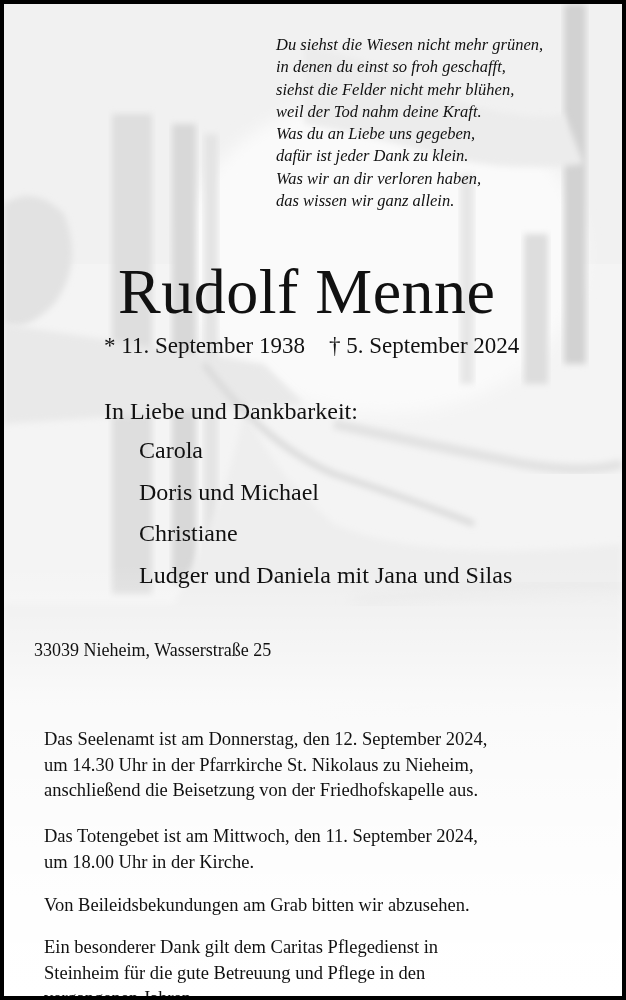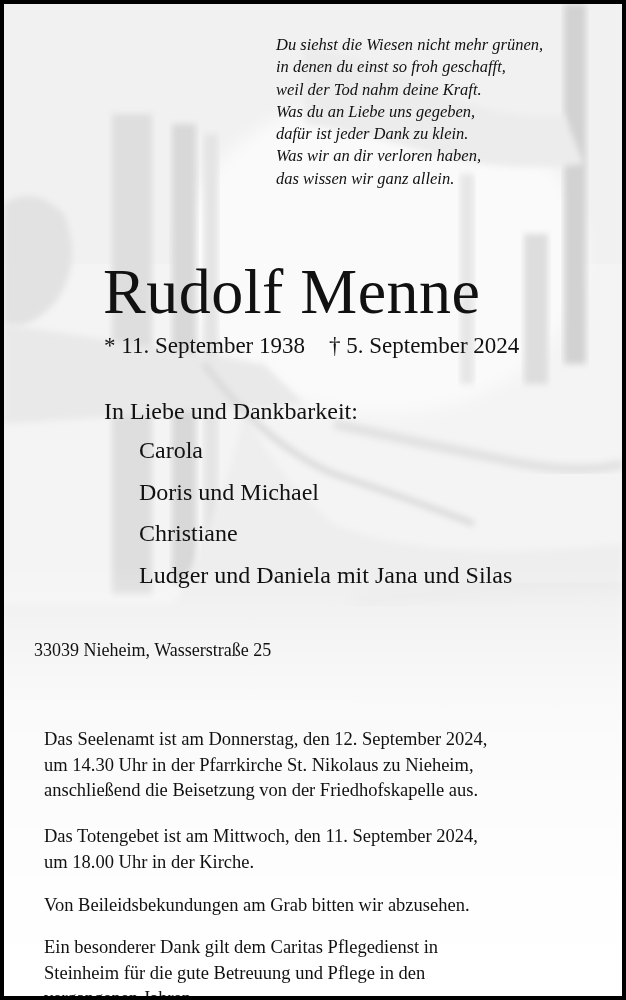--- a/index.html
+++ b/index.html
@@ -3,21 +3,21 @@
 <meta charset="utf-8">
 <style>
   html, body { margin:0; padding:0; }
   body { width:626px; height:1000px; background:#000; position:relative; overflow:hidden; font-family:"Liberation Serif", serif; color:#111; }
   .card { position:absolute; left:4px; top:4px; width:618px; height:992px; background:#0369a1; overflow:hidden; }
   .bg { position:absolute; inset:0; overflow:hidden; }
   .fade { position:absolute; left:0; top:0; width:618px; height:992px;
     background: linear-gradient(to bottom, rgba(255,255,255,0) 0px, rgba(255,255,255,0) 560px, rgba(255,255,255,0.7) 700px, rgba(255,255,255,0.95) 900px, #fff 992px); }
   .poem { position:absolute; left:272px; top:30px; font-style:italic; font-size:16.5px; line-height:22.3px; color:#111; }
   .poem div { white-space:nowrap; }
-  .name { position:absolute; left:99px; top:252px; font-size:64px; line-height:72px; white-space:nowrap; letter-spacing:0.5px; }
+  .name { position:absolute; left:114px; top:252px; font-size:64px; line-height:72px; white-space:nowrap; letter-spacing:0.5px; }
   .dates { position:absolute; left:100px; top:330px; font-size:23px; line-height:24px; white-space:nowrap; }
   .dates .gap { display:inline-block; width:24px; }
   .intro { position:absolute; left:100px; top:396px; font-size:24px; line-height:22px; }
   .family { position:absolute; left:99px; top:428px; font-size:24px; }
   .family div { height:41.5px; line-height:36px; white-space:nowrap;margin-left:36px; }
   .address { position:absolute; left:30px; top:634px; font-size:18px; line-height:24px; white-space:nowrap; }
   .para { position:absolute; left:40px; font-size:18.5px; line-height:25.5px; white-space:nowrap;margin-top:46px; }
   .p1 { top:677px; }
   .p2 { top:774px; }
   .p3 { top:843px; }
@@ -60,20 +60,21 @@
       <path d="M330 420 Q420 440 520 460 Q580 470 618 460" stroke="#e2e2e2" stroke-width="10" fill="none" filter="url(#blur3)"></path>
       <path d="M350 600 Q470 580 618 580" stroke="#e8e8e8" stroke-width="14" fill="none" filter="url(#blur8)"></path>
       <path d="M300 720 Q450 690 618 700" stroke="#ececec" stroke-width="16" fill="none" filter="url(#blur8)"></path>
     </svg>
     <div class="fade"></div>
   </div>
 
   <div class="poem">
     <div>Du siehst die Wiesen nicht mehr grünen,</div>
     <div>in denen du einst so froh geschafft,</div>
+    <div>siehst die Felder nicht mehr blühen,</div>
     <div>weil der Tod nahm deine Kraft.</div>
     <div>Was du an Liebe uns gegeben,</div>
     <div>dafür ist jeder Dank zu klein.</div>
     <div>Was wir an dir verloren haben,</div>
     <div>das wissen wir ganz allein.</div>
   </div>
 
   <div class="name">Rudolf Menne</div>
 
   <div class="dates">

